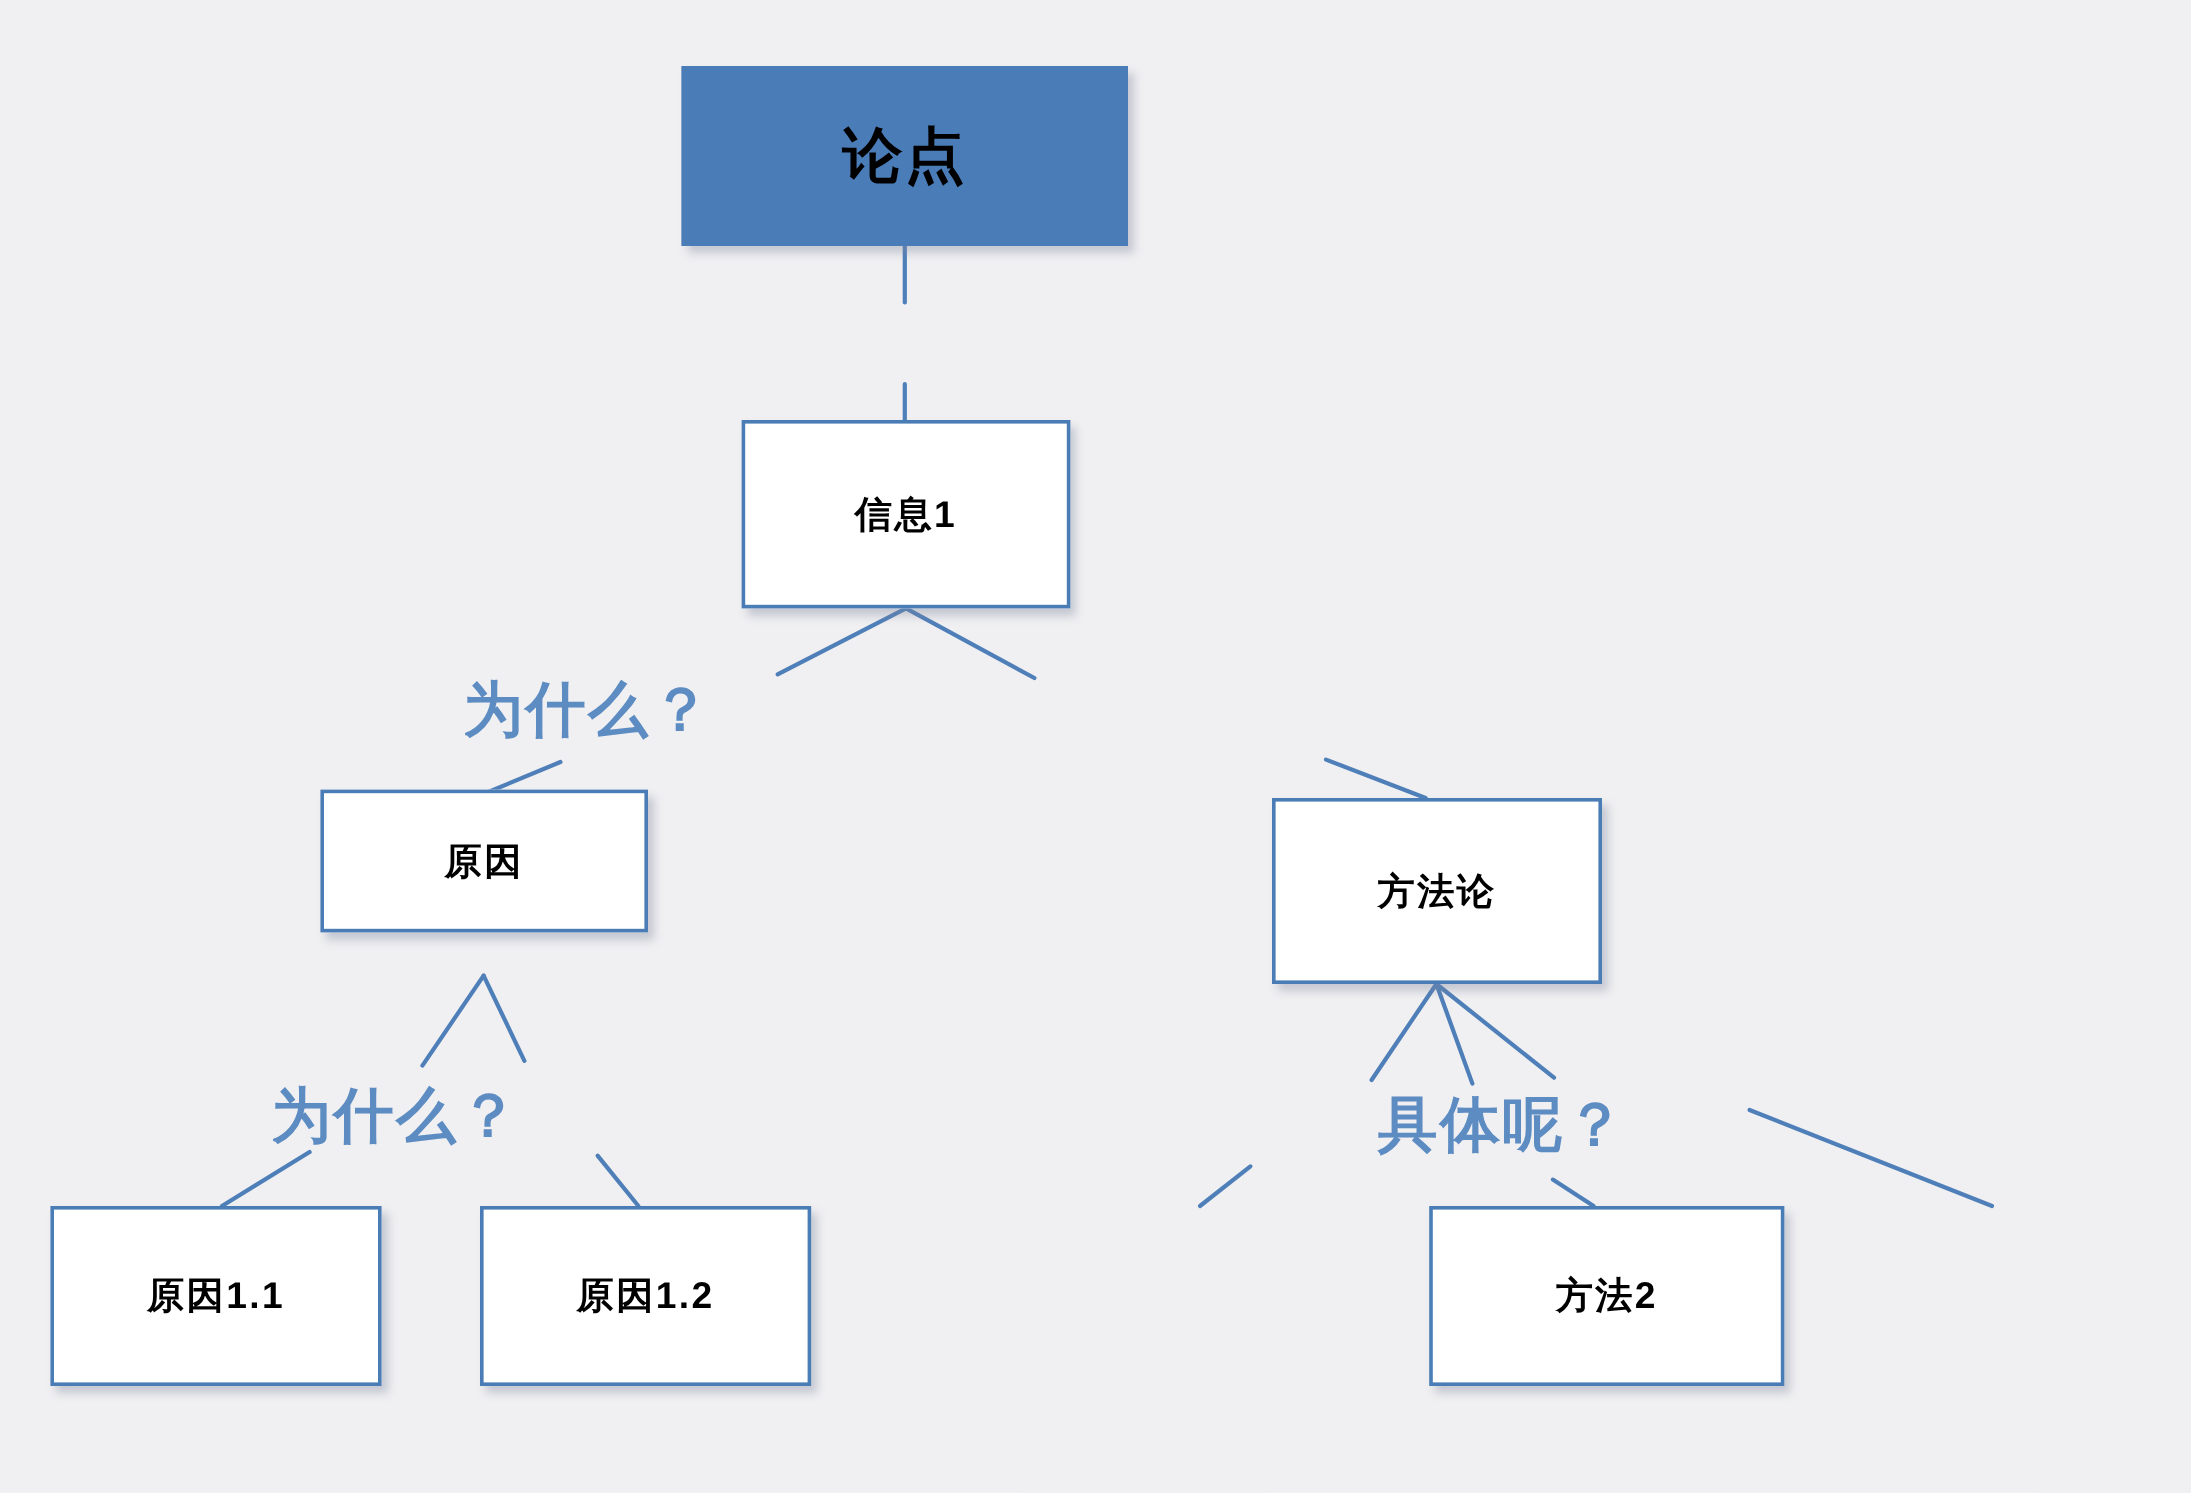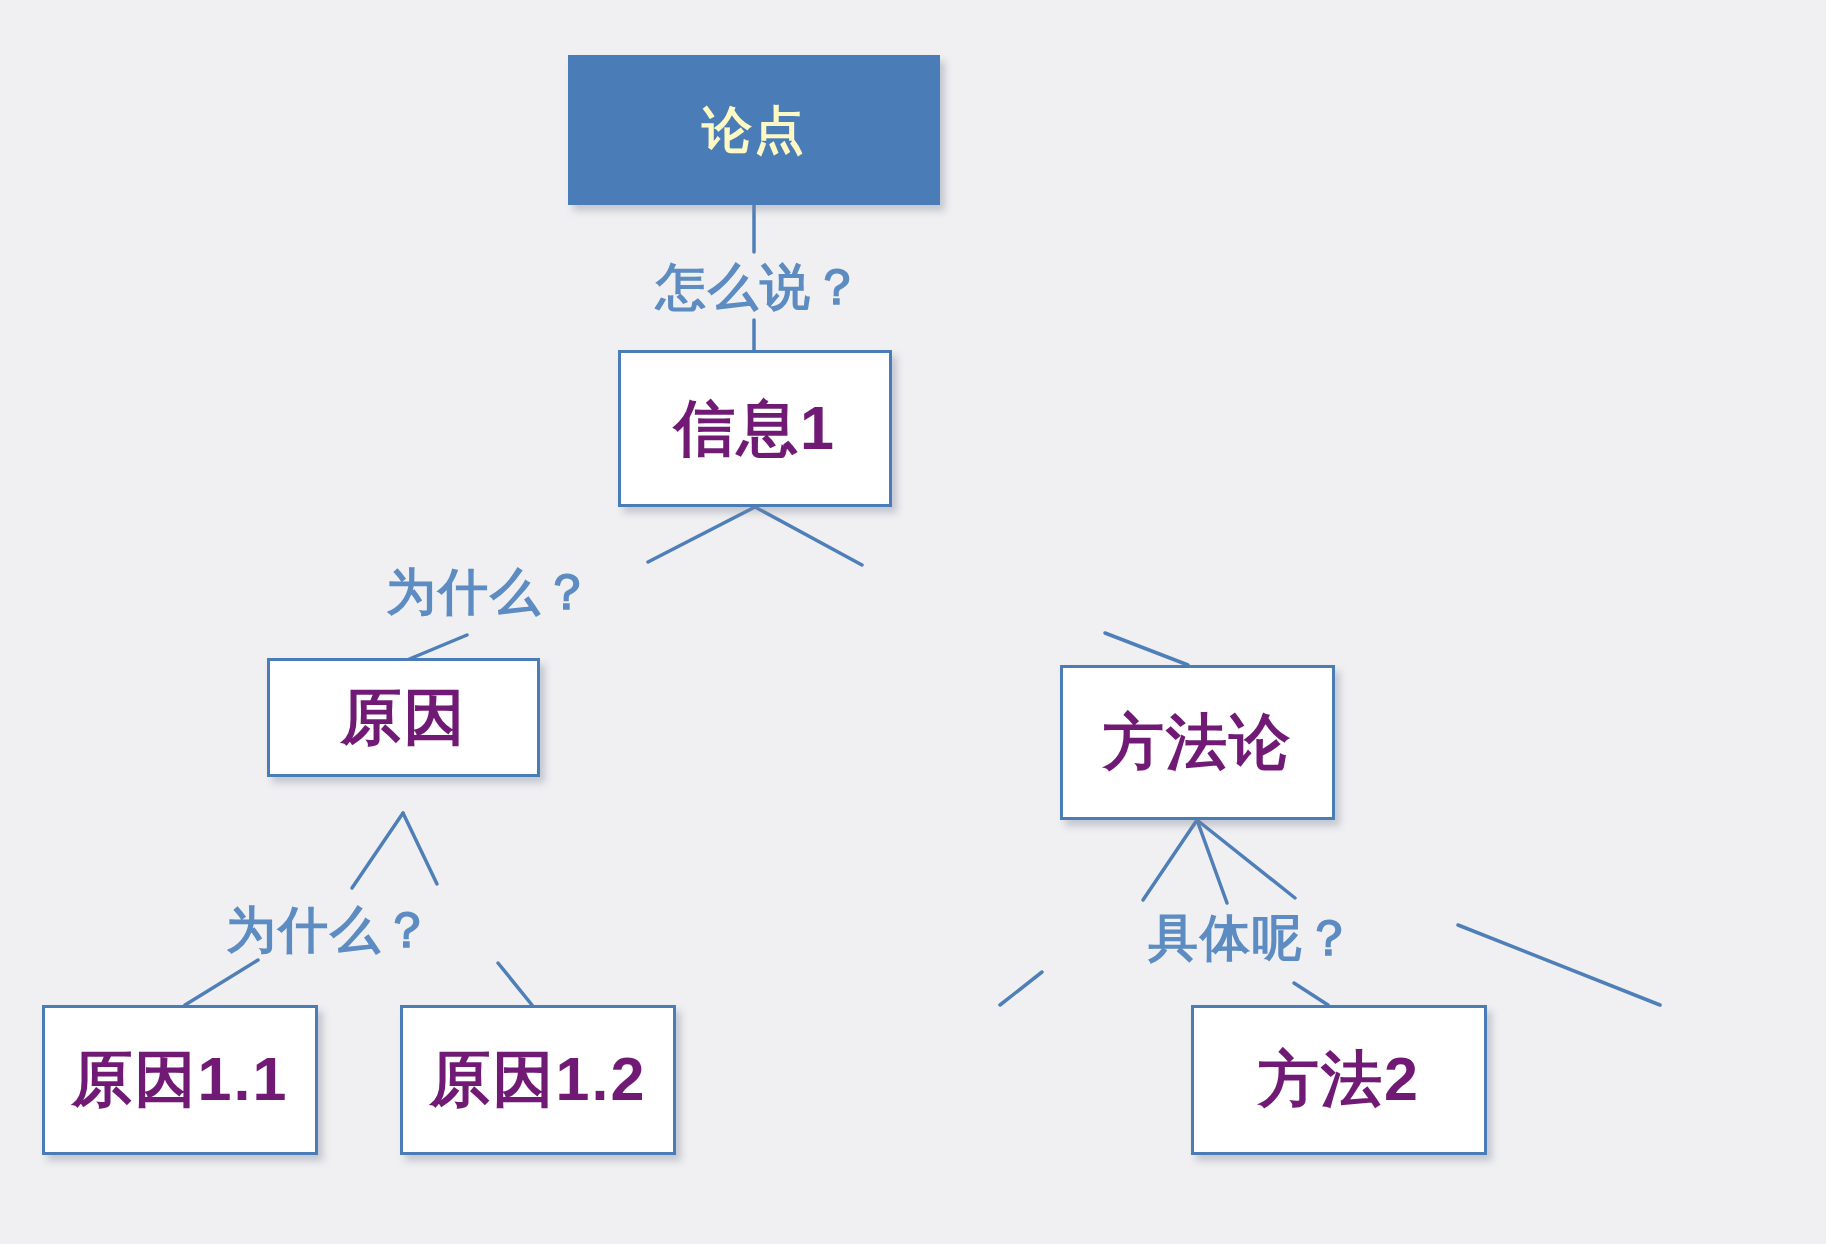--- a/index.html
+++ b/index.html
@@ -22,30 +22,30 @@
     stroke-linecap: round;
   }
   .node {
     position: absolute;
     display: flex;
     align-items: center;
     justify-content: center;
     background: #ffffff;
     border: 3px solid #4a7cb5;
     box-sizing: border-box;
-    color: #701a75;
-    font-size: 61px;
+    color: #000000;
+    font-size: 31px;
     font-weight: bold;
     letter-spacing: 2px;
     box-shadow: 5px 6px 7px rgba(125, 135, 158, 0.38);
   }
   .node.filled {
     background: #4a7cb8;
     border-color: #4a7cb8;
-    color: #fef9c3;
+    color: #000000;
     font-size: 50px;
   }
   .edge-label {
     position: absolute;
     transform: translate(-50%, -50%);
     color: #5d8cc2;
     font-size: 50px;
     font-weight: bold;
     letter-spacing: 2px;
     white-space: nowrap;
@@ -100,21 +100,20 @@
   <div class="node" id="node-methodology">方法论</div>
 
   <div class="node" id="node-reason11">原因1.1</div>
 
   <div class="node" id="node-reason12">原因1.2</div>
 
 
   <div class="node" id="node-method2">方法2</div>
 
 
-  <div class="edge-label" id="label-how-say">怎么说？</div>
 
   <div class="edge-label" id="label-why1">为什么？</div>
 
 
   <div class="edge-label" id="label-why2">为什么？</div>
 
   <div class="edge-label" id="label-specifics">具体呢？</div>
 
 </div>
 

